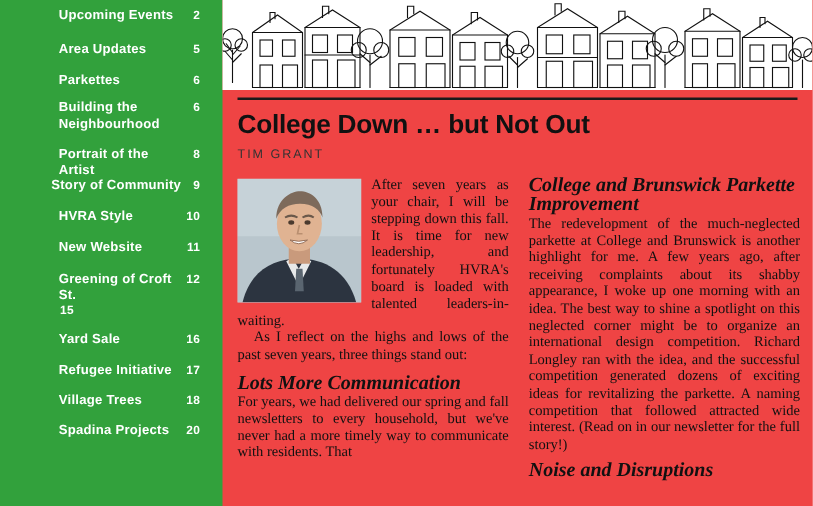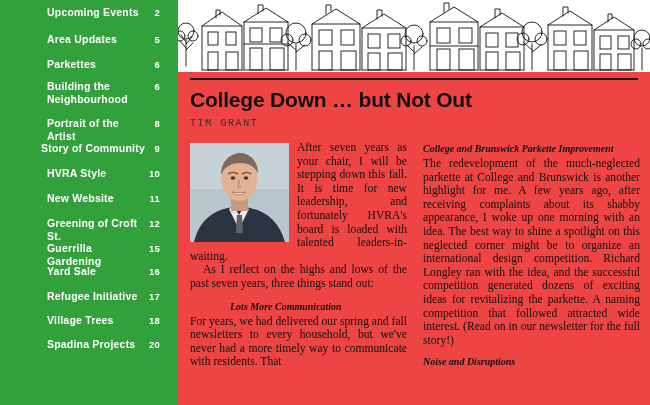--- a/index.html
+++ b/index.html
@@ -99,21 +99,21 @@
   .headline {
     font-family: "Liberation Sans", sans-serif;
     font-weight: bold;
     font-size: 21px;
     line-height: 24px;
     color: #111111;
     letter-spacing: -0.2px;
     margin: 0 0 6px 0;
   }
   .byline {
-    font-family: Liberation Mono, monospace;
+    font-family: Liberation Sans, sans-serif;
     font-size: 10px;
     letter-spacing: 1.6px;
     color: #333333;
     margin: 0 0 12px 0;
   }
 
   .cols {
     position: relative;
     display: flex;
     gap: 16px;
@@ -130,26 +130,26 @@
     color: #111111;
     text-align: justify;
     text-justify: inter-word;
     hyphens: auto;
   }
   .col p + p { text-indent: 13px; }
   .subhead {
     font-family: "Liberation Serif", serif;
     font-weight: bold;
     font-style: italic;
-    font-size: 10px;
+    font-size: 16px;
     line-height: 15px;
     color: #111111;
     margin: 7px 0 1px 0;
   }
-  .subhead.first { margin-top: 8px; margin-left: 40px; }
+  .subhead.first { margin-top: 8px; }
 
   
   .portrait {
     float: left;
     width: 99px;
     height: 99px;
     margin: 2px 8px 3px 0;
     background: #c9d2d8;
     position: relative;
     overflow: hidden;
@@ -195,21 +195,20 @@
         </div>
         <div class="toc-row" style="position: absolute; left: 0px; top: 192px; width: 178px;">
           <span class="toc-label">New Website</span>
           <span class="toc-page">11</span>
         </div>
         <div class="toc-row" style="position: absolute; left: 0px; top: 217px; width: 178px;">
           <span class="toc-label">Greening of Croft St.</span>
           <span class="toc-page">12</span>
         </div>
         <div class="toc-row" style="position: absolute; left: 0px; top: 242px; width: 178px;">
-          <span class="toc-label">Guerrilla Gardening</span>
           <span class="toc-page">15</span>
         </div>
         <div class="toc-row" style="position: absolute; left: 0px; top: 265px; width: 178px;">
           <span class="toc-label">Yard Sale</span>
           <span class="toc-page">16</span>
         </div>
         <div class="toc-row" style="position: absolute; left: 0px; top: 290px; width: 178px;">
           <span class="toc-label">Refugee Initiative</span>
           <span class="toc-page">17</span>
         </div>

